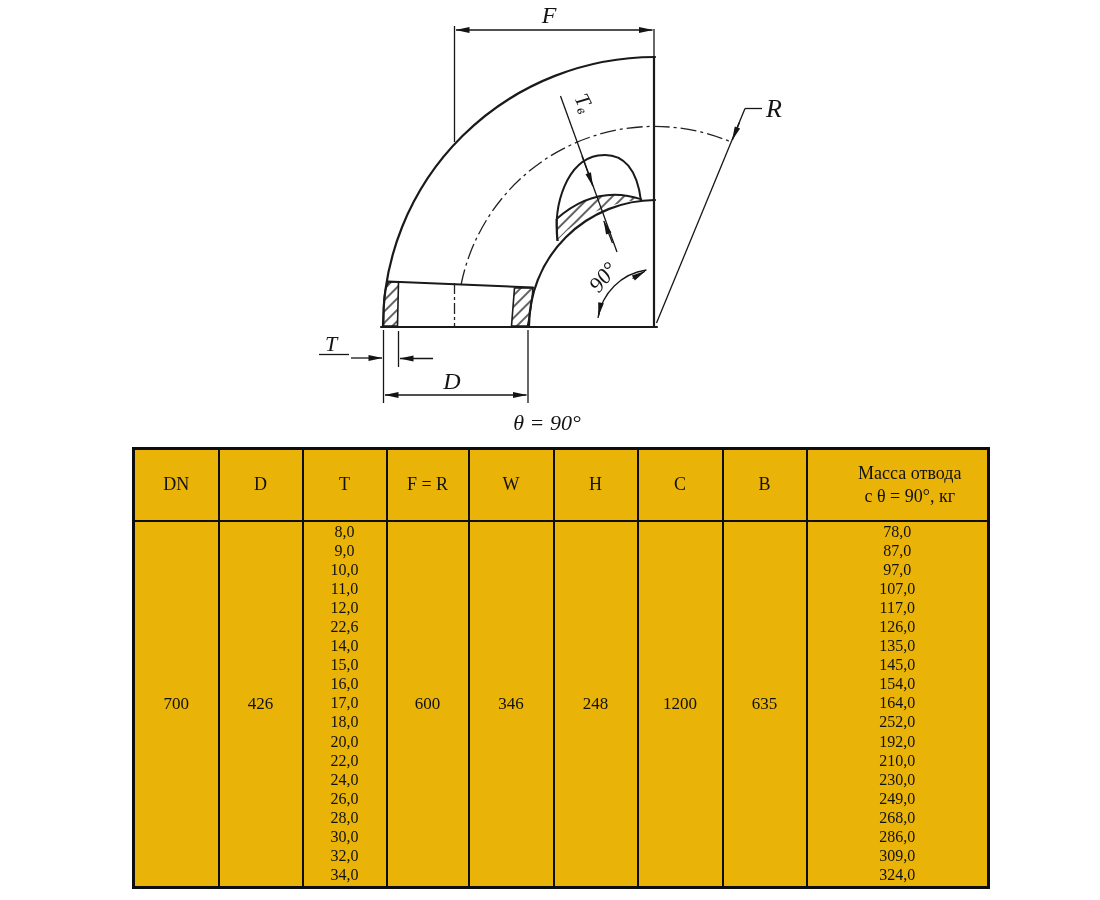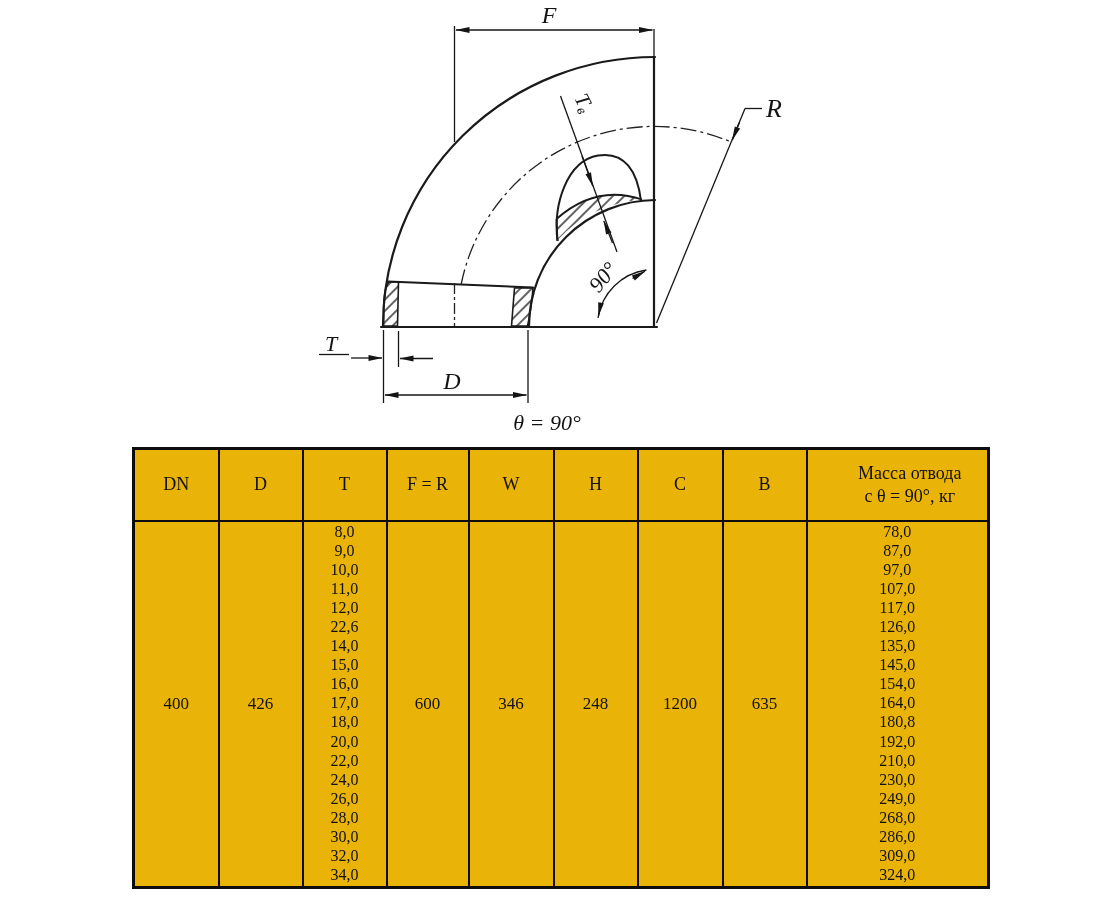--- a/index.html
+++ b/index.html
@@ -134,21 +134,21 @@
         <th class="hd">C</th>
         <th class="hd">B</th>
         <th class="hd mass-h">
           <div>Масса отвода</div>
           <div>с θ =  90°, кг</div>
         </th>
       </tr>
     </thead>
     <tbody>
       <tr>
-        <td class="val">400</td>
+        <td class="val">700</td>
         <td class="val">426</td>
         <td class="val">
           <div class="stack">
               <div>8,0</div>
               <div>9,0</div>
               <div>10,0</div>
               <div>11,0</div>
               <div>12,0</div>
               <div>22,6</div>
               <div>14,0</div>
@@ -176,21 +176,21 @@
               <div>78,0</div>
               <div>87,0</div>
               <div>97,0</div>
               <div>107,0</div>
               <div>117,0</div>
               <div>126,0</div>
               <div>135,0</div>
               <div>145,0</div>
               <div>154,0</div>
               <div>164,0</div>
-              <div>180,8</div>
+              <div>252,0</div>
               <div>192,0</div>
               <div>210,0</div>
               <div>230,0</div>
               <div>249,0</div>
               <div>268,0</div>
               <div>286,0</div>
               <div>309,0</div>
               <div>324,0</div>
             </div>
         </td>

